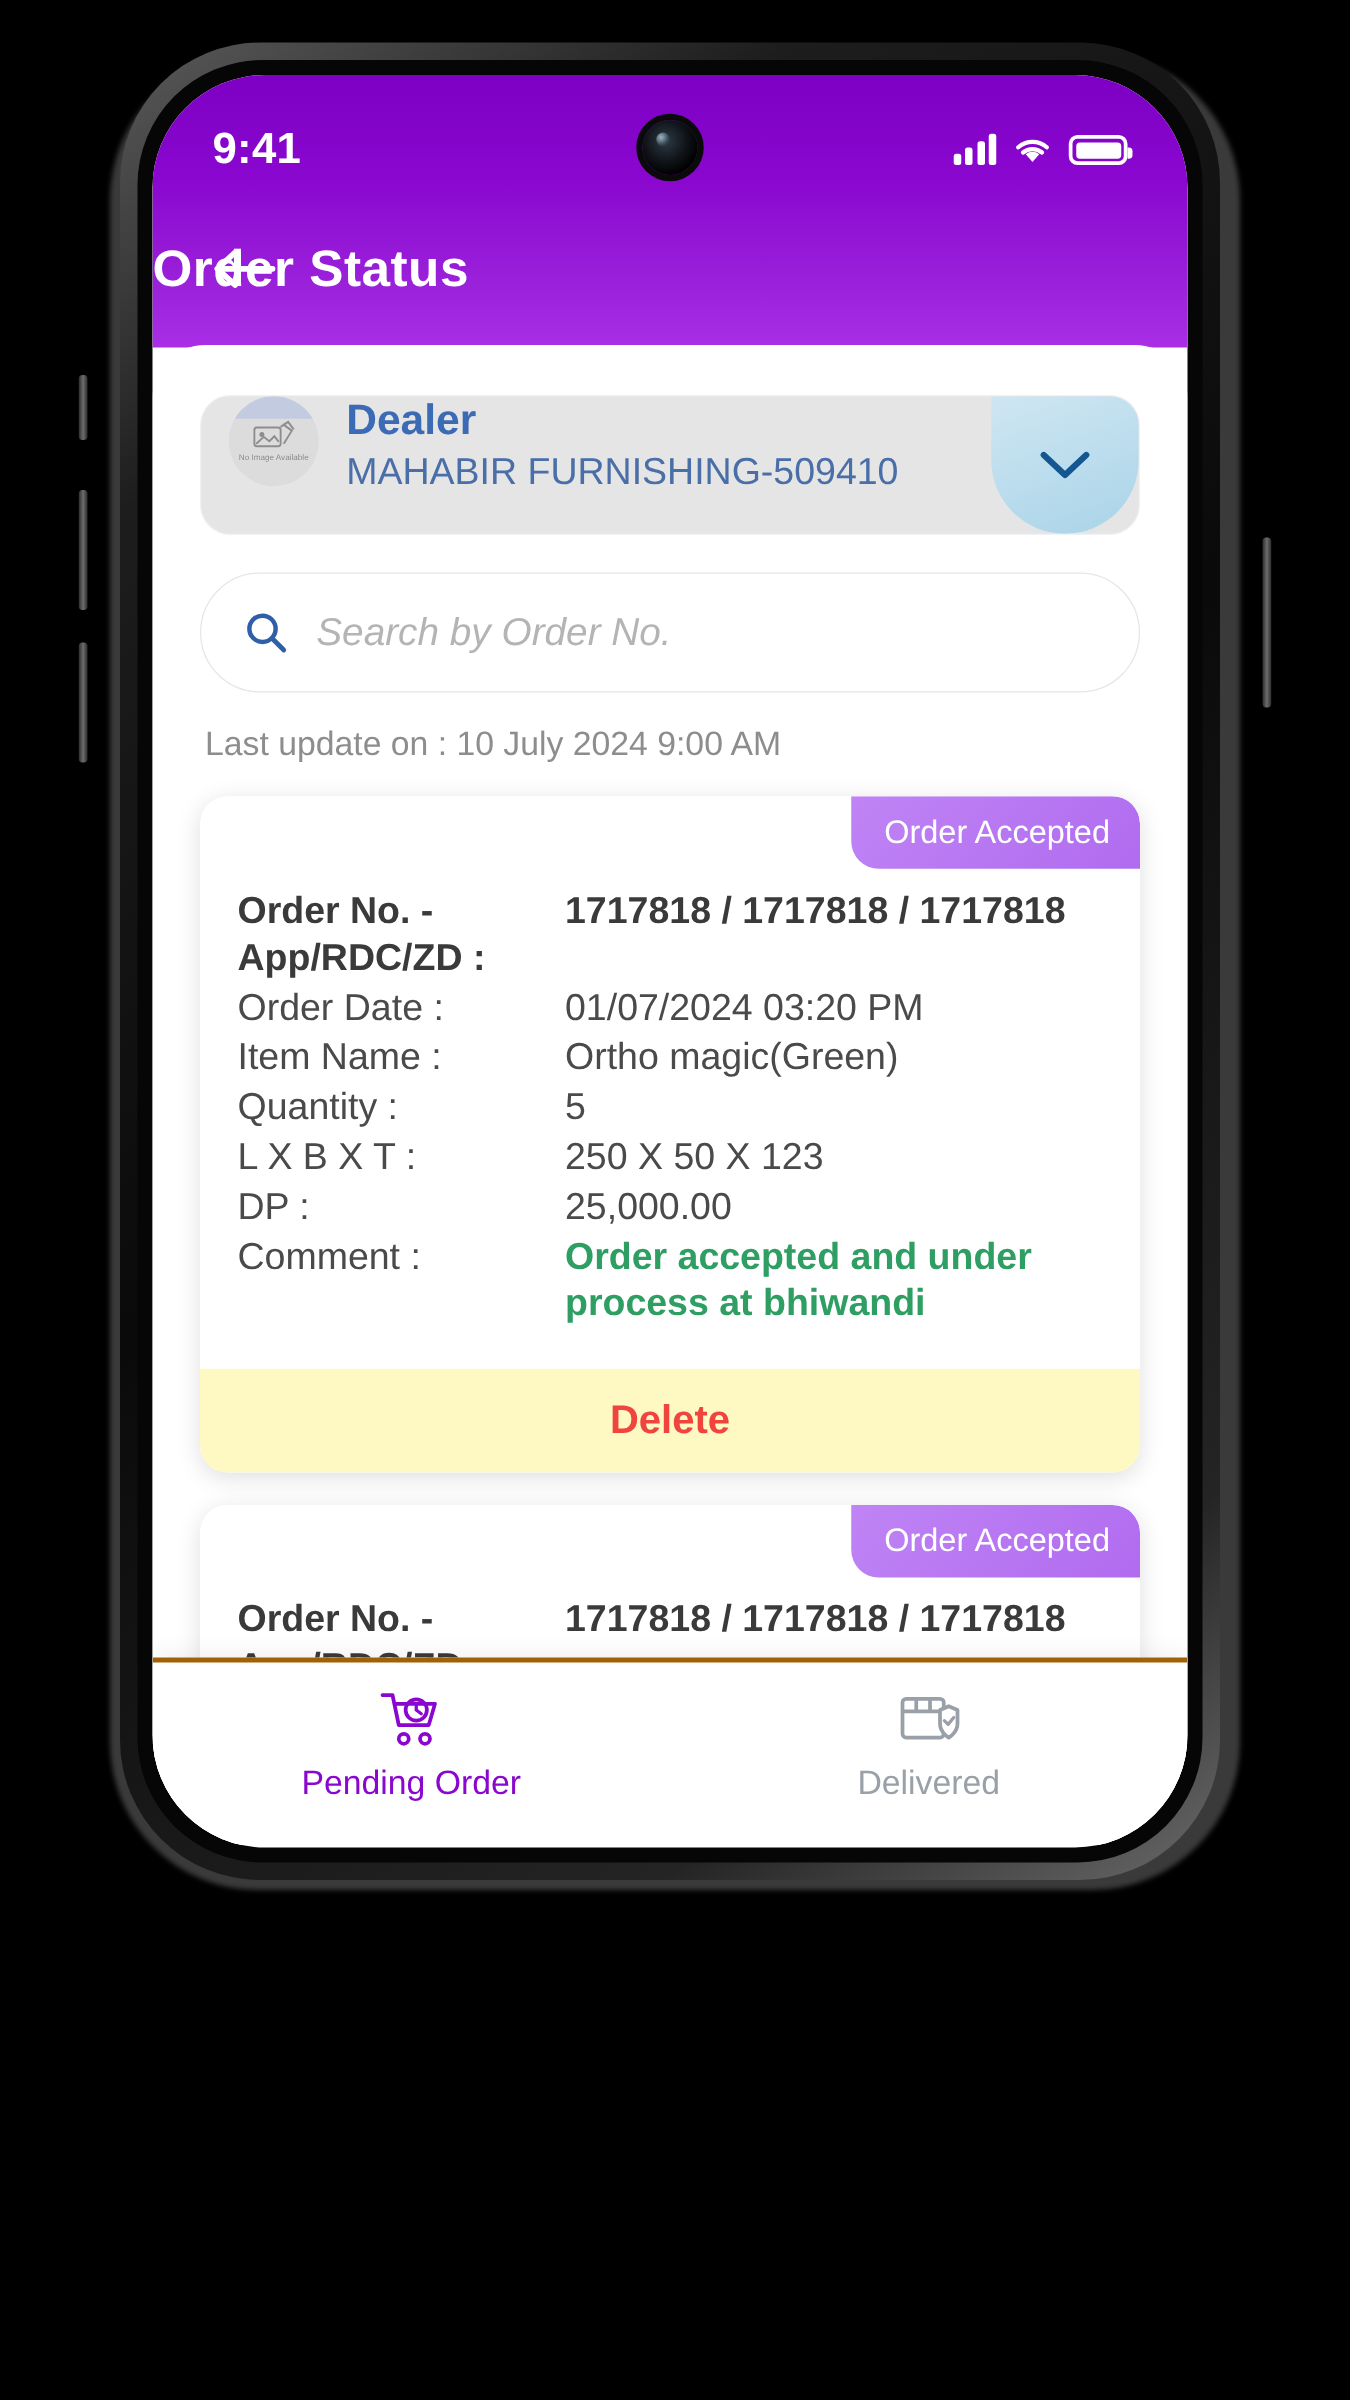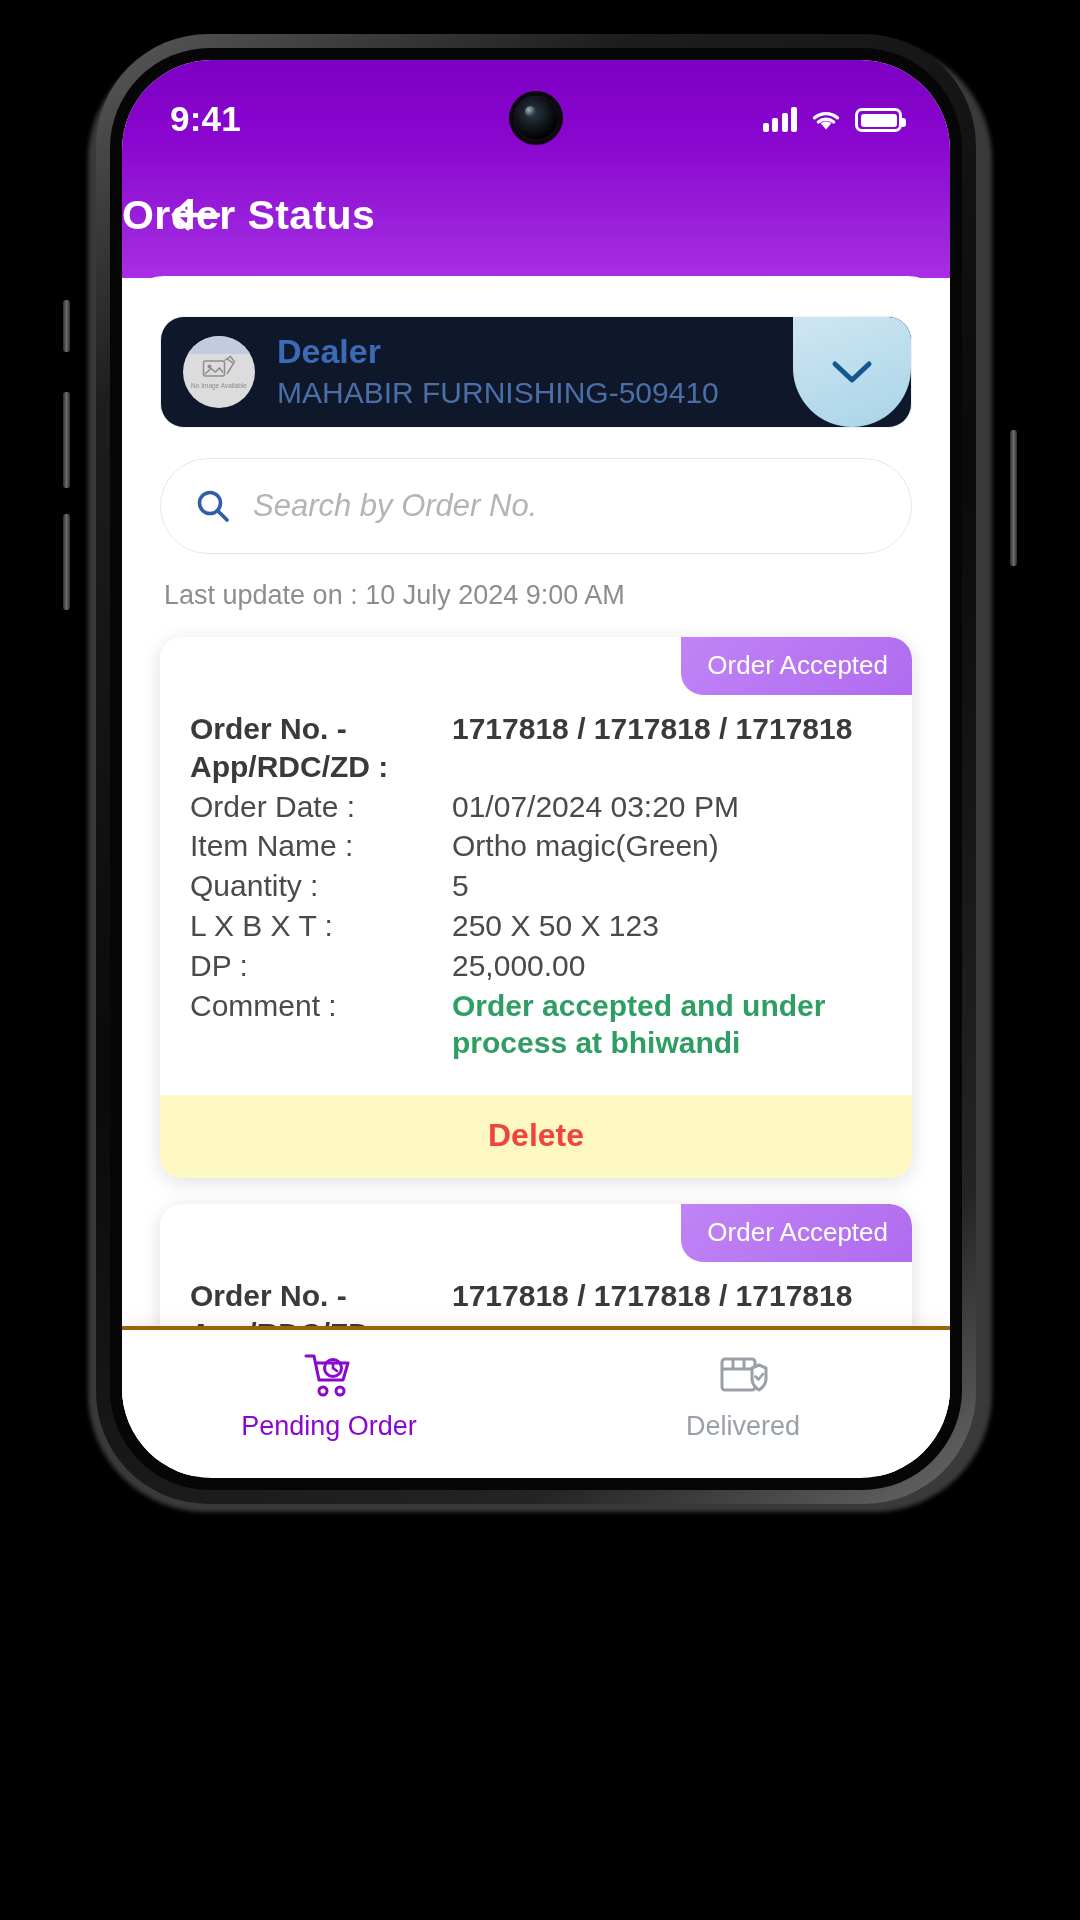--- a/index.html
+++ b/index.html
@@ -154,22 +154,21 @@
 
   .content {
     padding: 40px 38px 0 38px;
     height: 100%;
     overflow: hidden;
   }
 
   
   .dealer-card {
     display: flex;
-    align-items: center;
-    background: #0f172a;
+    background: #e5e5e5;
     border: 1px solid #eef1f6;
     border-radius: 24px;
     height: 112px;
     padding-left: 22px;
     position: relative;
     overflow: hidden;
   }
   .dealer-avatar {
     width: 72px; height: 72px;
     border-radius: 50%;

